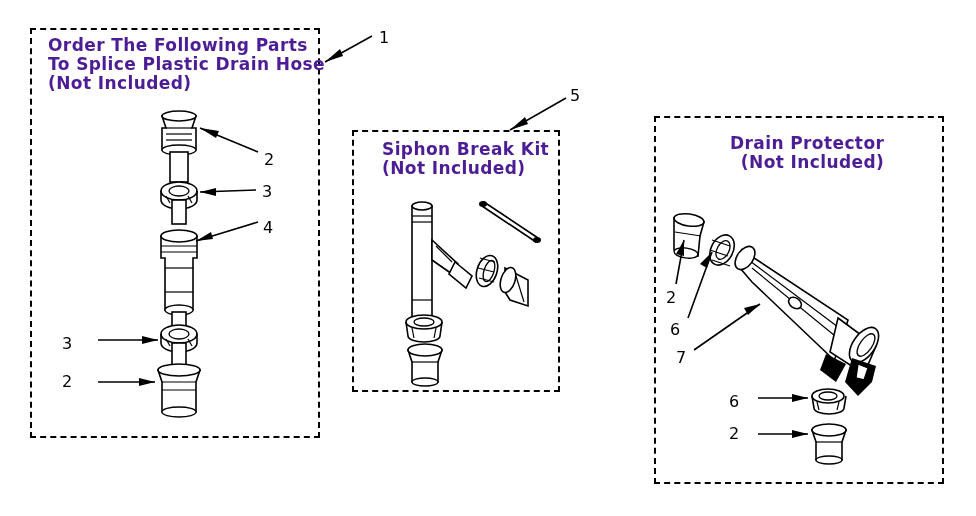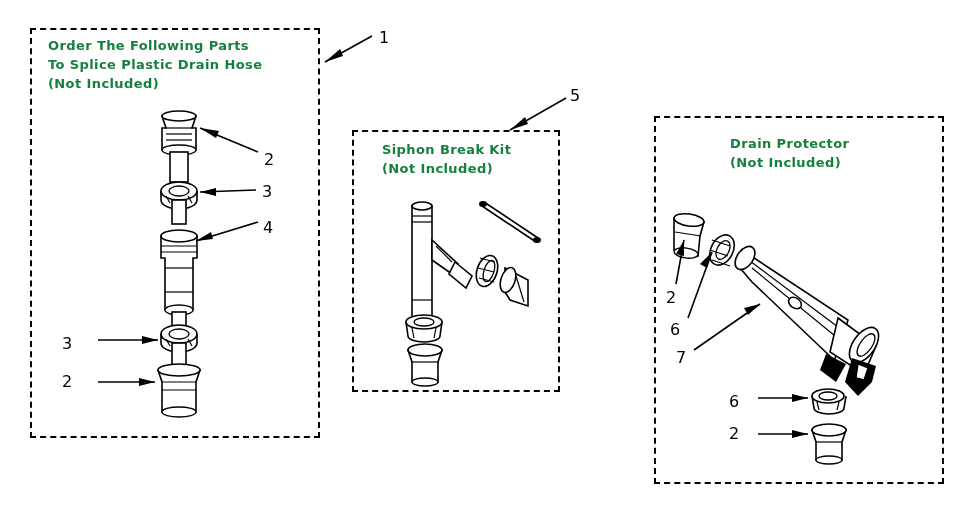--- a/index.html
+++ b/index.html
@@ -17,24 +17,24 @@
   }
   .dashed-box {
     position: absolute;
     border: 2px dashed #000;
     box-sizing: border-box;
   }
   .box-title {
     position: absolute;
     font-family: "DejaVu Sans", sans-serif;
     font-weight: bold;
-    font-size: 13px;
+    font-size: 17px;
     line-height: 19px;
     letter-spacing: 0.4px;
-    color: #15803d;
+    color: #4c1d95;
     white-space: pre;
   }
   .callout {
     position: absolute;
     font-family: "DejaVu Sans", sans-serif;
     font-size: 16px;
     color: #000;
     font-weight: normal;
   }
   svg.overlay {
@@ -59,21 +59,21 @@
   <div class="dashed-box" style="left:30px; top:28px; width:290px; height:410px;"></div>
   <div class="box-title" style="left:48px; top:36px;">Order The Following Parts
 To Splice Plastic Drain Hose
 (Not Included)</div>
 
   <div class="dashed-box" style="left:352px; top:130px; width:208px; height:262px;"></div>
   <div class="box-title" style="left:382px; top:140px;">Siphon Break Kit
 (Not Included)</div>
 
   <div class="dashed-box" style="left:654px; top:116px; width:290px; height:368px;"></div>
-  <div class="box-title" style="left:730px; top:134px; text-align:left;">Drain Protector
+  <div class="box-title" style="left:730px; top:134px; text-align:right;">Drain Protector
 (Not Included)</div>
 
   <div class="callout" style="left:379px; top:28px;">1</div>
   <div class="callout" style="left:570px; top:86px;">5</div>
 
   <div class="callout" style="left:264px; top:150px;">2</div>
   <div class="callout" style="left:262px; top:182px;">3</div>
   <div class="callout" style="left:263px; top:218px;">4</div>
   <div class="callout" style="left:62px; top:334px;">3</div>
   <div class="callout" style="left:62px; top:372px;">2</div>

